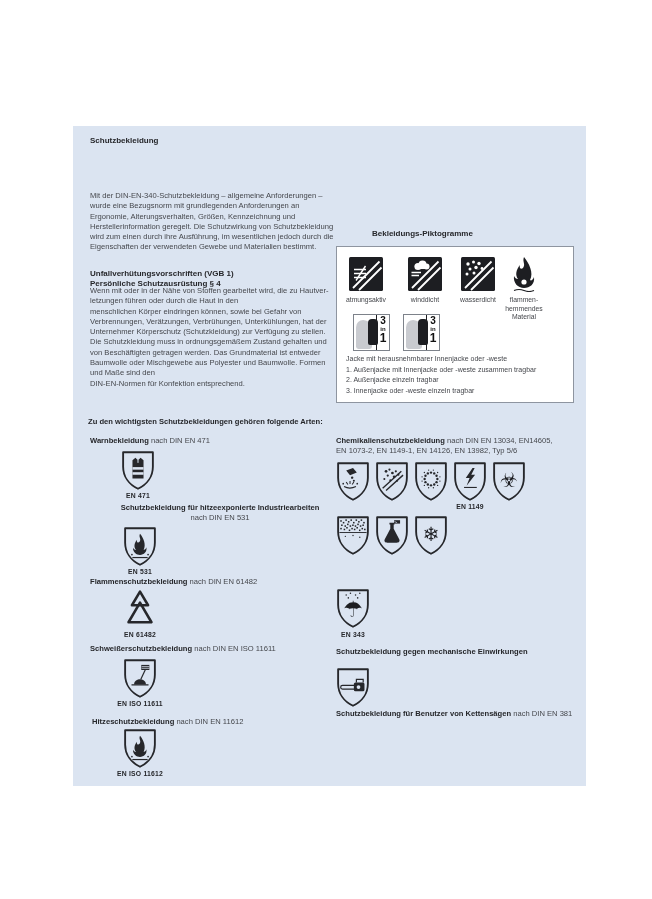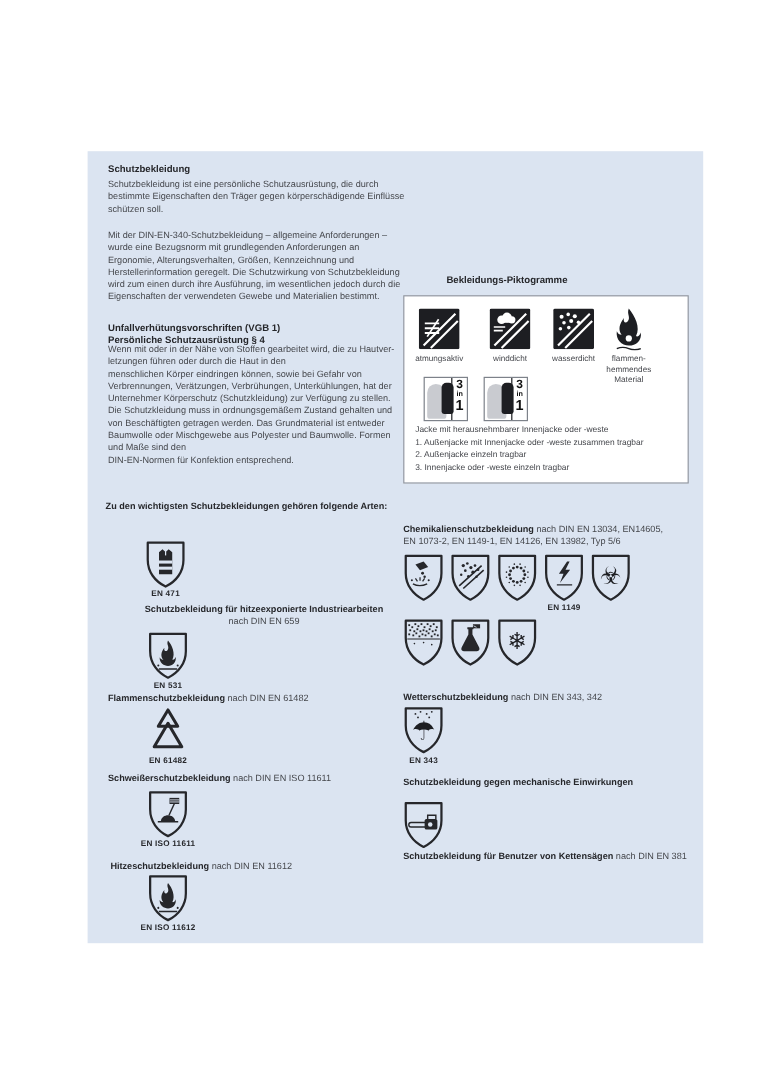--- a/index.html
+++ b/index.html
@@ -47,23 +47,20 @@
       <circle cx="29.5" cy="33.5" r="1" fill="#26272b"></circle>
       <path d="M11 37 H29" stroke="#26272b" stroke-width="1.4"></path>
     </g>
   </defs>
 </svg>
 
 <div class="page">
  <div class="panel">
 
   <div class="abs b h1" style="left:17px;top:10px;">Schutzbekleidung</div>
-  <div class="abs txt" style="left:17px;top:23px;width:262px;">Schutzbekleidung ist eine persönliche Schutzausrüstung, die durch
-bestimmte Eigenschaften den Träger gegen körperschädigende Einflüsse
-schützen soll.</div>
   <div class="abs txt" style="left:17px;top:65px;width:262px;">Mit der DIN-EN-340-Schutzbekleidung – allgemeine Anforderungen –
 wurde eine Bezugsnorm mit grundlegenden Anforderungen an
 Ergonomie, Alterungsverhalten, Größen, Kennzeichnung und
 Herstellerinformation geregelt. Die Schutzwirkung von Schutzbekleidung
 wird zum einen durch ihre Ausführung, im wesentlichen jedoch durch die
 Eigenschaften der verwendeten Gewebe und Materialien bestimmt.</div>
 
   <div class="abs" style="left:17px;top:143px;">
     <span class="b h1 blk" style="display:block">Unfallverhütungsvorschriften (VGB 1)</span>
     <span class="b h1 blk" style="display:block">Persönliche Schutzausrüstung § 4</span>
@@ -74,34 +71,37 @@
 Verbrennungen, Verätzungen, Verbrühungen, Unterkühlungen, hat der
 Unternehmer Körperschutz (Schutzkleidung) zur Verfügung zu stellen.
 Die Schutzkleidung muss in ordnungsgemäßem Zustand gehalten und
 von Beschäftigten getragen werden. Das Grundmaterial ist entweder
 Baumwolle oder Mischgewebe aus Polyester und Baumwolle. Formen
 und Maße sind den
 DIN-EN-Normen für Konfektion entsprechend.</div>
 
   <div class="abs b" style="left:15px;top:291px;font-size:7.6px;">Zu den wichtigsten Schutzbekleidungen gehören folgende Arten:</div>
 
+  <div class="abs sec" style="left:17px;top:310px;width:250px;">
+    <span class="b">Warnbekleidung</span><span> nach DIN EN 471</span>
+  </div>
   <div class="abs shield" style="left:48px;top:324px;">
     <svg viewBox="0 0 40 48">
           <use href="#shieldOutline"></use>
       <path d="M13.5 12 L17 9 L19 11 H21 L23 9 L26.5 12 V33.5 H13.5 Z" fill="#26272b"></path>
       <rect x="13.5" y="20" width="13" height="3" fill="#dbe4f1"></rect>
       <rect x="13.5" y="26" width="13" height="3" fill="#dbe4f1"></rect>
       <rect x="19.4" y="9" width="1.2" height="6" fill="#dbe4f1"></rect>
     </svg>
   </div>
   <div class="abs en-label" style="left:29px;top:366px;width:72px;">EN 471</div>
 
   <div class="abs sec" style="left:17px;top:377px;width:260px;text-align:center;">
     <span class="b">Schutzbekleidung für hitzeexponierte Industriearbeiten</span>
-    <span class="blk">nach DIN EN 659</span>
+    <span class="blk">nach DIN EN 531</span>
   </div>
   <div class="abs shield" style="left:50px;top:400px;">
     <svg viewBox="0 0 40 48">
           <use href="#shieldOutline"></use>
           <use href="#flameGlyph"></use>
         </svg>
   </div>
   <div class="abs en-label" style="left:31px;top:442px;width:72px;">EN 531</div>
 
   <div class="abs sec" style="left:17px;top:451px;width:260px;">
@@ -350,23 +350,20 @@
       <path d="M23 7.5 L26 9" stroke="#dbe4f1" stroke-width=".8"></path>
     </svg>
   </div>
   <div class="abs shield" style="left:341px;top:389px;">
     <svg viewBox="0 0 40 48">
           <use href="#shieldOutline"></use>
       <text x="20" y="30" text-anchor="middle" font-size="23" fill="#1d1e22" class="glyph" font-family="DejaVu Sans">❄</text>
     </svg>
   </div>
 
-  <div class="abs sec" style="left:263px;top:450px;width:250px;">
-    <span class="b">Wetterschutzbekleidung</span><span> nach DIN EN 343, 342</span>
-  </div>
   <div class="abs shield" style="left:263px;top:462px;">
     <svg viewBox="0 0 40 48">
           <use href="#shieldOutline"></use>
       <g fill="#26272b">
         <circle cx="12" cy="8" r=".9"></circle>
             <circle cx="17" cy="6" r=".9"></circle>
             <circle cx="23" cy="8" r=".9"></circle>
         <circle cx="28" cy="6" r=".9"></circle>
             <circle cx="14.5" cy="11.5" r=".9"></circle>
             <circle cx="25.5" cy="11.5" r=".9"></circle>

